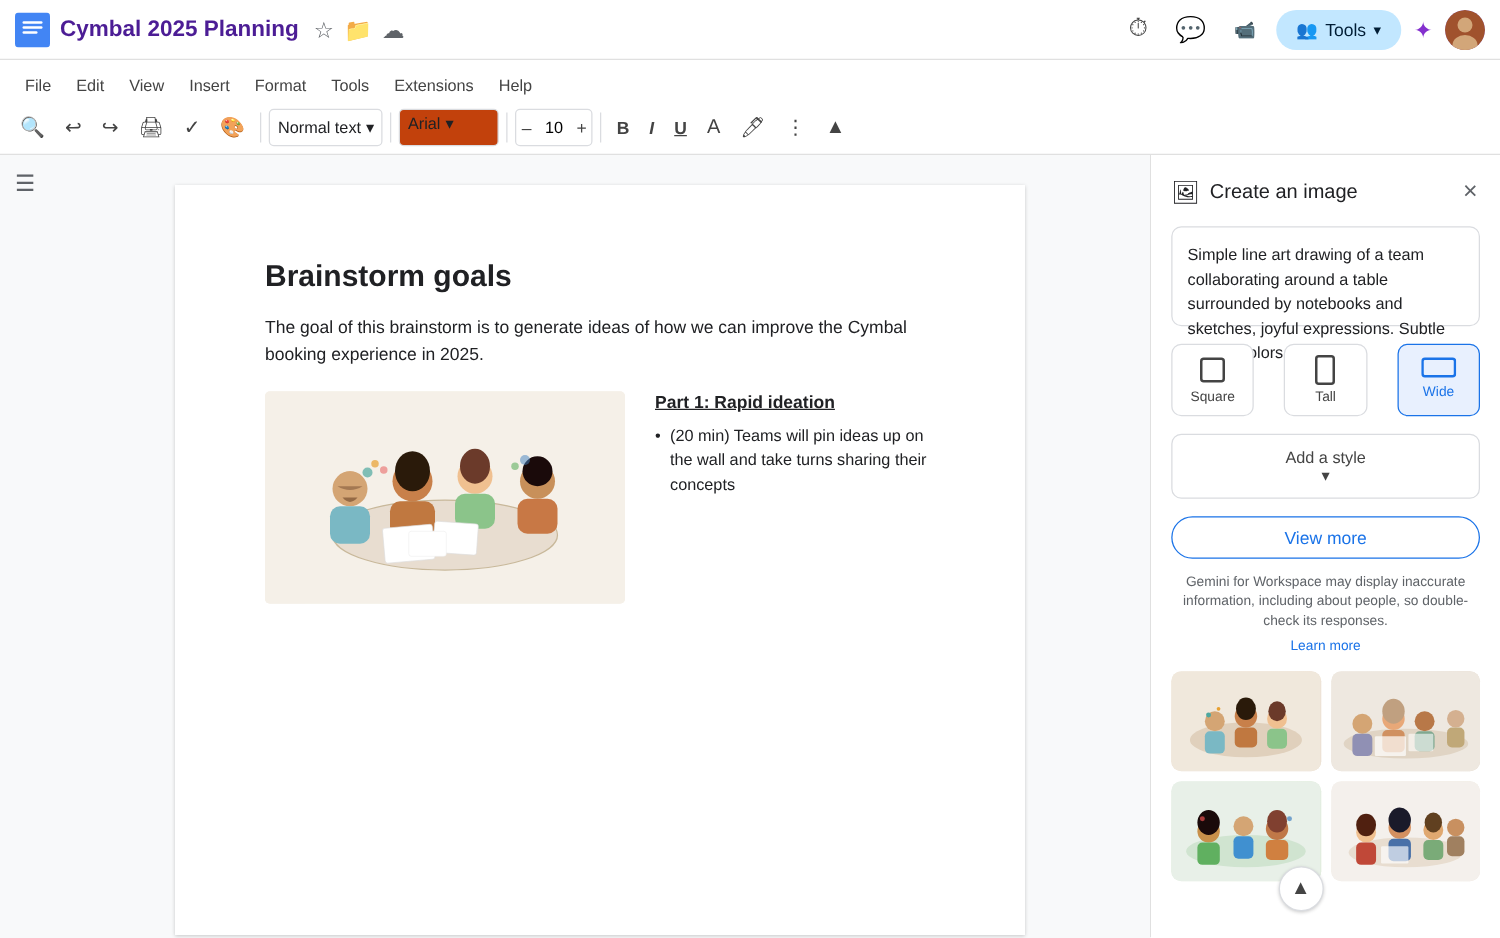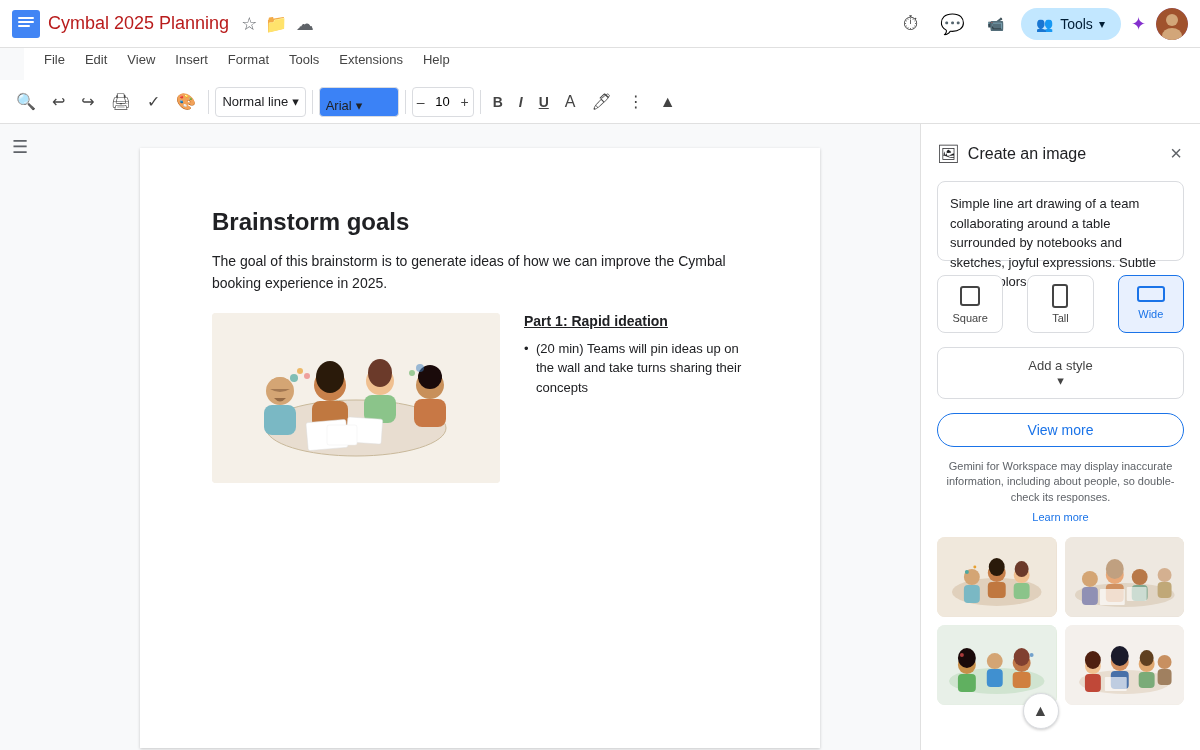--- a/index.html
+++ b/index.html
@@ -4,65 +4,65 @@
   <style>
     * { box-sizing: border-box; margin: 0; padding: 0; }
     body { font-family: 'Arial', sans-serif; background: #f8f9fa; overflow: hidden; width: 1200px; height: 750px; display: flex; flex-direction: column; }
 
     
     .title-bar {
       display: flex; align-items: center; padding: 6px 12px; background: #fff;
       border-bottom: 1px solid #e0e0e0; height: 48px; gap: 8px;
     }
     .doc-icon { width: 28px; height: 28px; flex-shrink: 0; }
-    .doc-title { font-size: 18px; font-weight: 400; color: #b91c1c; margin-right: 4px; }
+    .doc-title { font-size: 18px; font-weight: 700; color: #4c1d95; margin-right: 4px; }
     .title-icons { display: flex; gap: 8px; align-items: center; color: #5f6368; }
     .title-icons span { font-size: 18px; cursor: pointer; }
     .title-spacer { flex: 1; }
     .top-actions { display: flex; align-items: center; gap: 10px; }
     .btn-history, .btn-comments, .btn-meet {
       background: none; border: none; cursor: pointer; color: #444;
       font-size: 20px; padding: 4px 6px; border-radius: 4px;
     }
     .btn-meet { display: flex; align-items: center; gap: 4px; font-size: 14px; }
     .btn-share {
       background: #c2e7ff; border: none; cursor: pointer; color: #001d35;
       font-size: 14px; font-weight: 500; padding: 8px 16px; border-radius: 20px;
       display: flex; align-items: center; gap: 6px;
     }
     .btn-share-chevron { font-size: 12px; }
     .btn-gemini { background: none; border: none; cursor: pointer; font-size: 18px; color: #8430ce; }
     .avatar { width: 32px; height: 32px; border-radius: 50%; background: #a8c; display: flex; align-items: center; justify-content: center; overflow: hidden; }
 
     
     .menu-bar {
-      display: flex; align-items: flex-start; padding: 0 12px; background: #fff;
-      height: 32px; gap: 4px; font-size: 13px; color: #444; margin-left: 24px;
+      display: flex; align-items: flex-end; padding: 0 12px; background: #fff;
+      height: 32px; gap: 4px; font-size: 13px; color: #444;
     }
     .menu-item { padding: 4px 8px; cursor: pointer; border-radius: 4px; }
 
     
     .toolbar {
       display: flex; align-items: center; padding: 4px 10px; background: #fff;
       border-bottom: 1px solid #e0e0e0; height: 44px; gap: 4px;
     }
     .toolbar-btn {
       background: none; border: none; cursor: pointer; color: #444;
       font-size: 16px; padding: 4px 6px; border-radius: 4px; display: flex; align-items: center;
     }
     .toolbar-divider { width: 1px; height: 24px; background: #dadce0; margin: 0 2px; }
     .style-select {
       border: 1px solid #dadce0; border-radius: 4px; padding: 3px 6px;
       font-size: 13px; color: #202124; background: #fff; cursor: pointer;
       display: flex; align-items: center; gap: 4px; height: 30px;
     }
     .font-select {
       border: 1px solid #dadce0; border-radius: 4px; padding: 3px 6px;
-      font-size: 13px; color: #202124; background: #3b82f6; cursor: pointer;
-      display: flex; align-items: flex-end; gap: 4px; height: 30px; min-width: 80px;
+      font-size: 13px; color: #202124; background: #c2410c; cursor: pointer;
+      display: flex; align-items: flex-start; gap: 4px; height: 30px; min-width: 80px;
     }
     .font-size-area {
       display: flex; align-items: center; border: 1px solid #dadce0; border-radius: 4px; height: 30px;
     }
     .font-size-btn { background: none; border: none; cursor: pointer; padding: 4px 4px; font-size: 14px; color: #444; }
     .font-size-val { width: 28px; text-align: center; font-size: 13px; border: none; outline: none; }
     .toolbar-format-btn {
       background: none; border: none; cursor: pointer; color: #444;
       font-size: 14px; font-weight: 700; padding: 4px 6px; border-radius: 4px; height: 30px;
     }
@@ -217,21 +217,21 @@
 
 <div class="toolbar">
   <button class="toolbar-btn">🔍</button>
   <button class="toolbar-btn">↩</button>
   <button class="toolbar-btn">↪</button>
   <button class="toolbar-btn">🖨</button>
   <button class="toolbar-btn">✓</button>
   <button class="toolbar-btn">🎨</button>
   <div class="toolbar-divider"></div>
   <div class="style-select">
-    <span>Normal line</span>
+    <span>Normal text</span>
     <span>▾</span>
   </div>
   <div class="toolbar-divider"></div>
   <div class="font-select">
     <span>Arial</span>
     <span>▾</span>
   </div>
   <div class="toolbar-divider"></div>
   <div class="font-size-area">
     <button class="font-size-btn">–</button>

